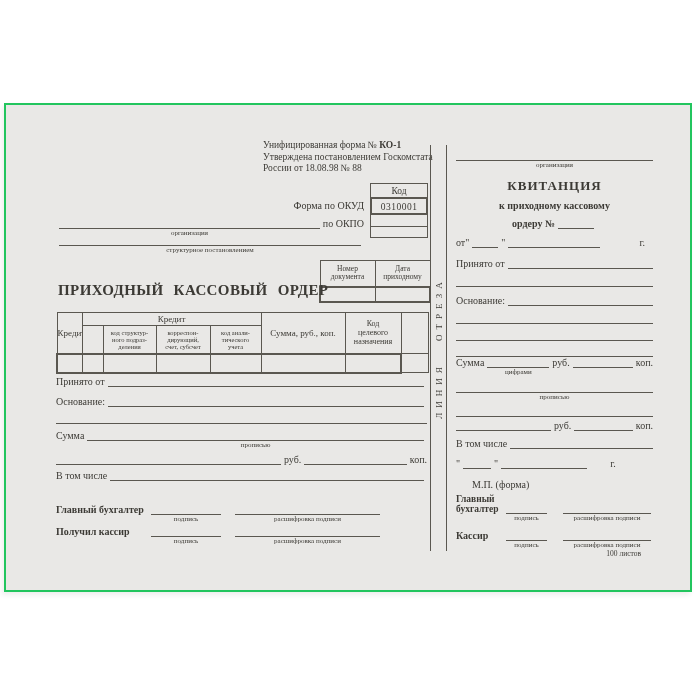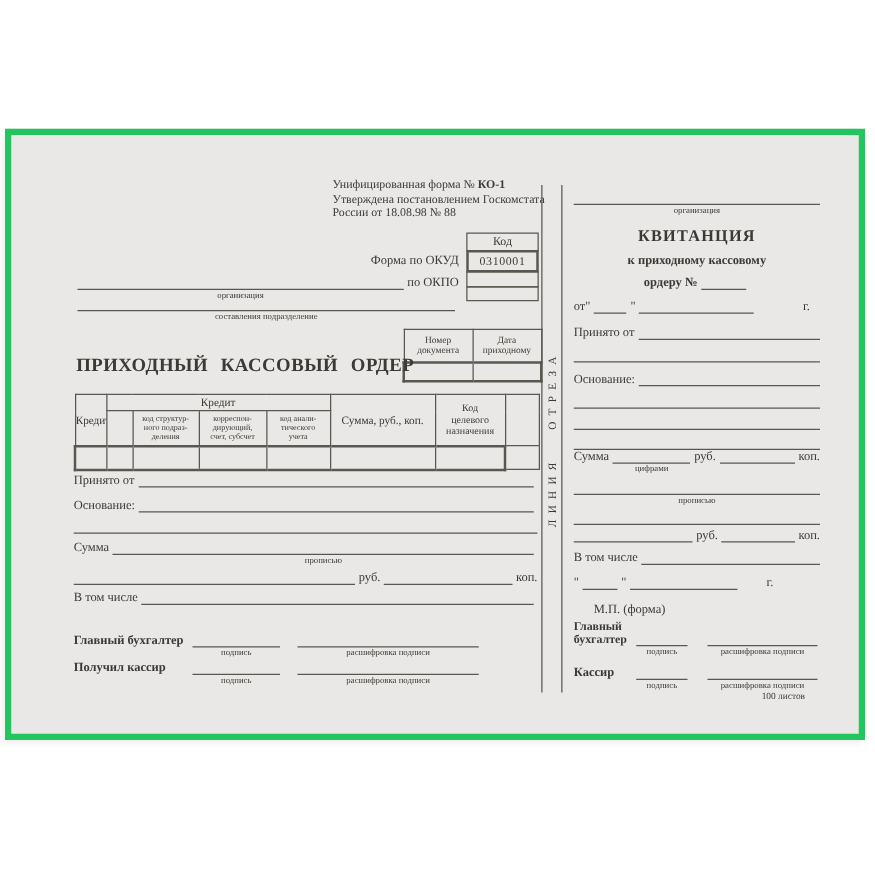--- a/index.html
+++ b/index.html
@@ -4,21 +4,21 @@
 <style>
   :root{
     --ink:#3c3a35;
     --line:#5a5750;
     --paper:#e9e8e6;
   }
   *{box-sizing:border-box;margin:0;padding:0}
   html,body{width:700px;height:700px;background:#ffffff;overflow:hidden}
   body{font-family:"Liberation Serif",serif;color:var(--ink);font-size:10px;position:relative}
   .paper{position:absolute;left:4px;top:103px;width:688px;height:489px;background:var(--paper);
-         border:5px solid #22c55e;box-shadow:-2px 3px 5px rgba(0,0,0,.07)}
+         border:2px solid #22c55e;box-shadow:-2px 3px 5px rgba(0,0,0,.07)}
   .abs{position:absolute}
   .row{position:absolute;display:flex;align-items:flex-end}
   .fill{position:relative;border-bottom:1px solid var(--line);flex:1 1 auto;height:12px;margin:0 3px}
   .nofill{position:relative;height:12px}
   .cap{position:absolute;top:12px;left:0;right:0;text-align:center;font-size:7px;white-space:nowrap;color:var(--ink)}
   .lbl{white-space:nowrap}
   .b{font-weight:bold}
   .pre{white-space:pre-line}
   .ctr{text-align:center}
   .tbl{border-collapse:collapse;table-layout:fixed;position:absolute}
@@ -57,21 +57,21 @@
 
   <div class="row" style="left:50px;top:112px;width:308px">
     <div class="fill">
       <span class="cap">организация</span>
     </div>
     <span class="lbl">по ОКПО</span>
   </div>
 
   <div class="row" style="left:50px;top:129px;width:308px">
     <div class="fill">
-      <span class="cap">составления подразделение</span>
+      <span class="cap">структурное постановлением</span>
     </div>
   </div>
 
   <table class="tbl" style="left:313px;top:155px;width:110px;font-size:7.5px;line-height:8.5px">
     <colgroup>
         <col style="width:55px">
         <col style="width:55px">
       </colgroup>
     <tbody>
         <tr style="height:26px">

